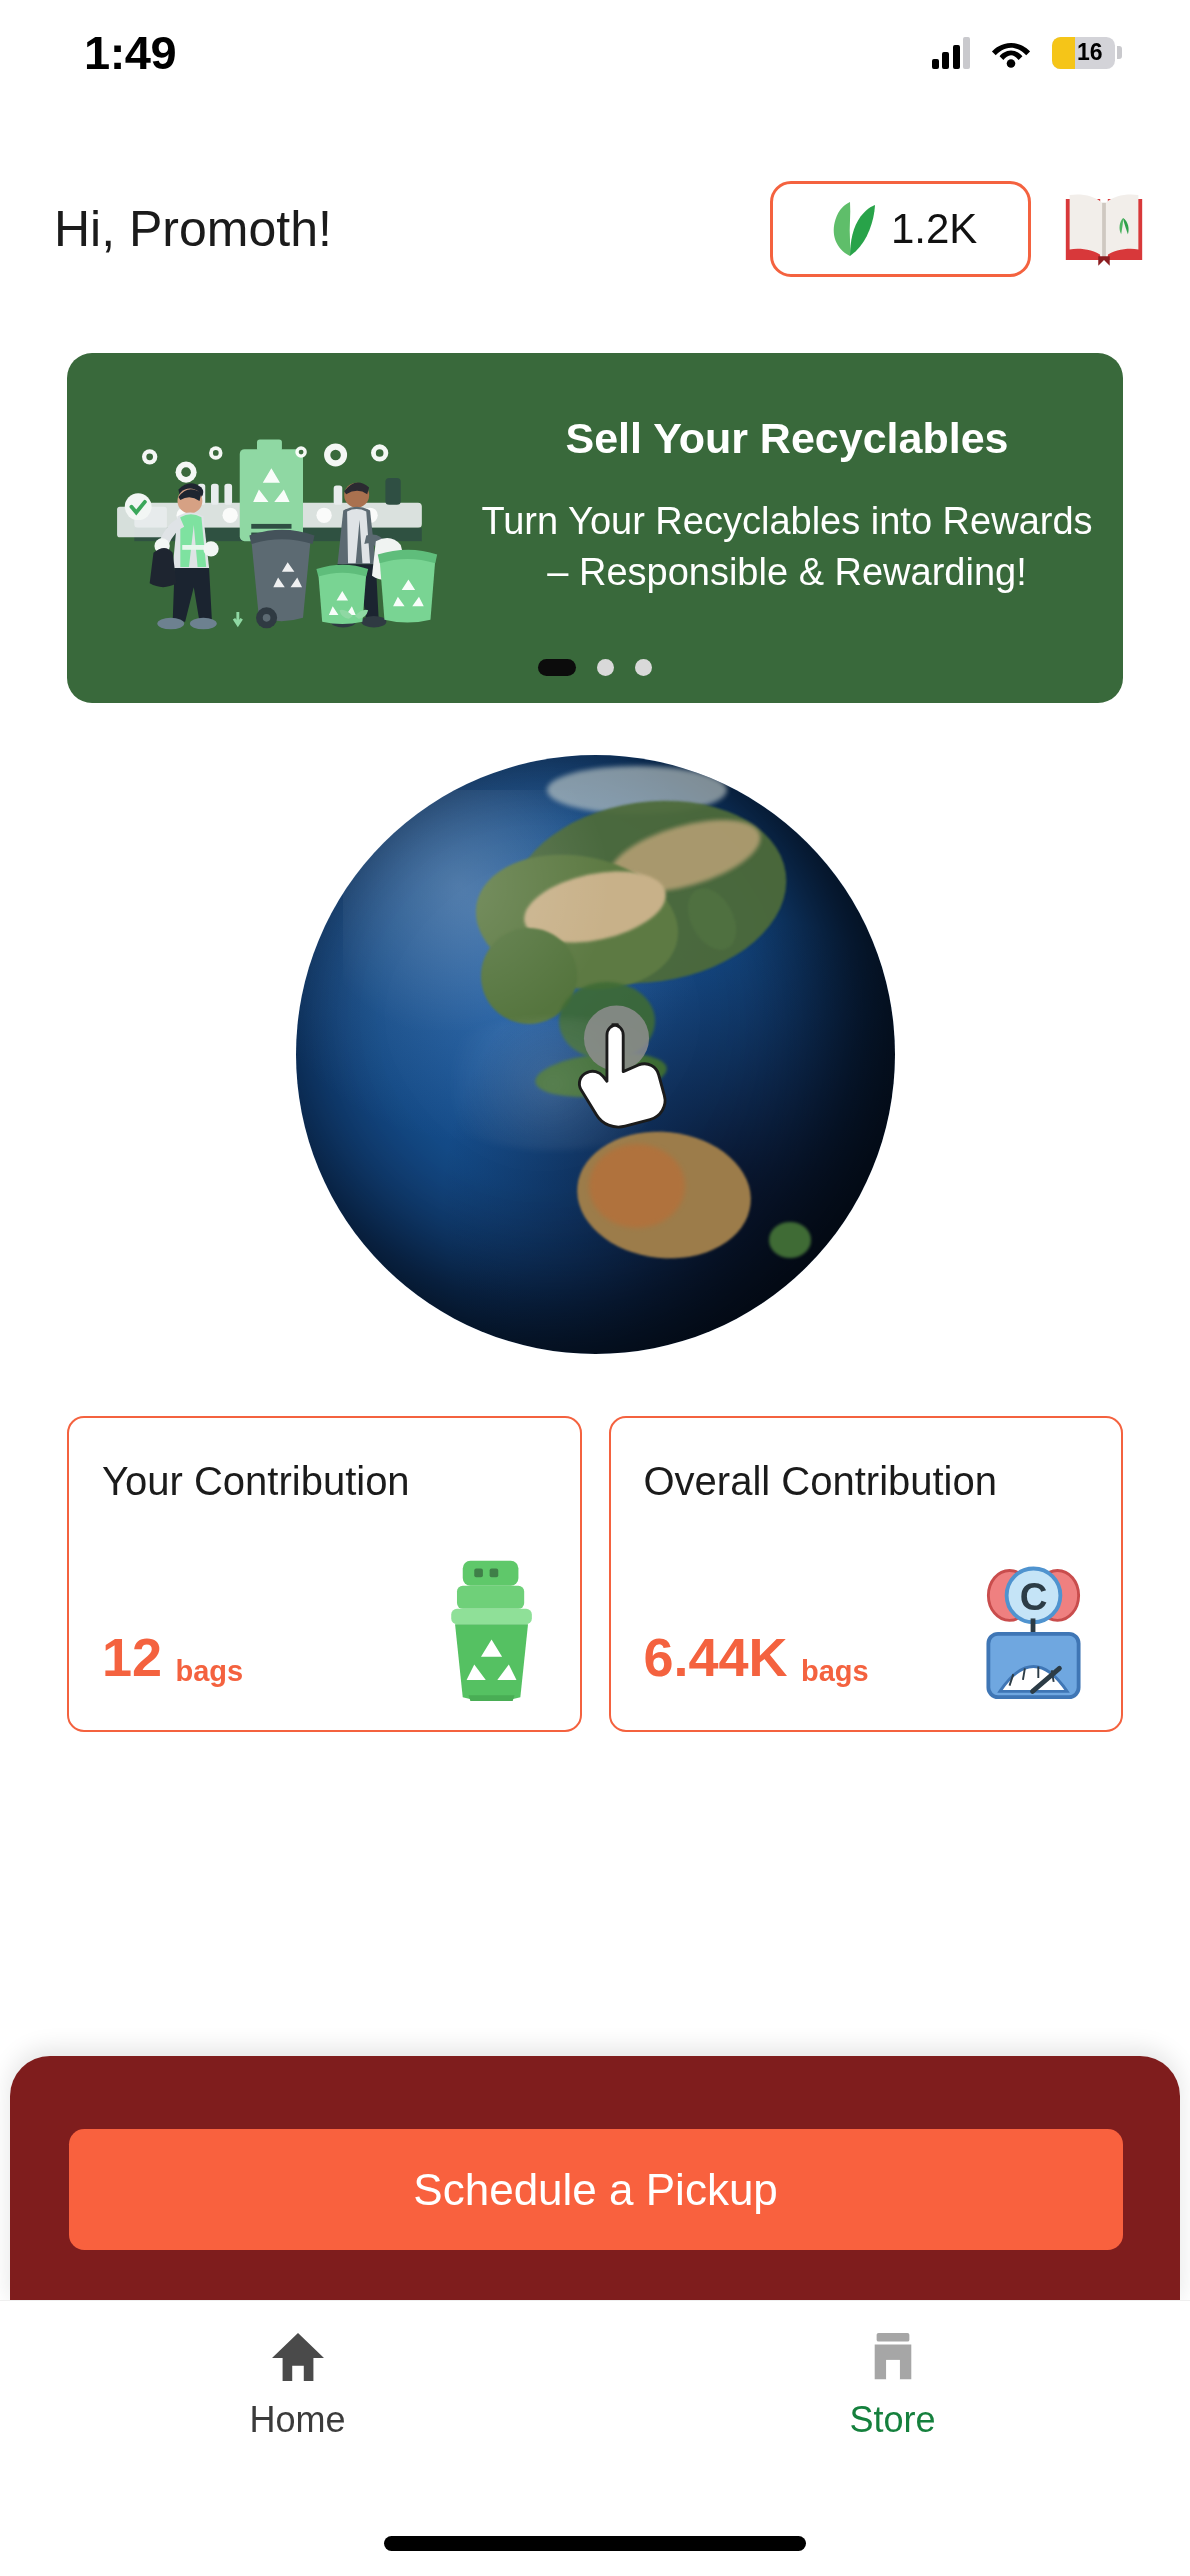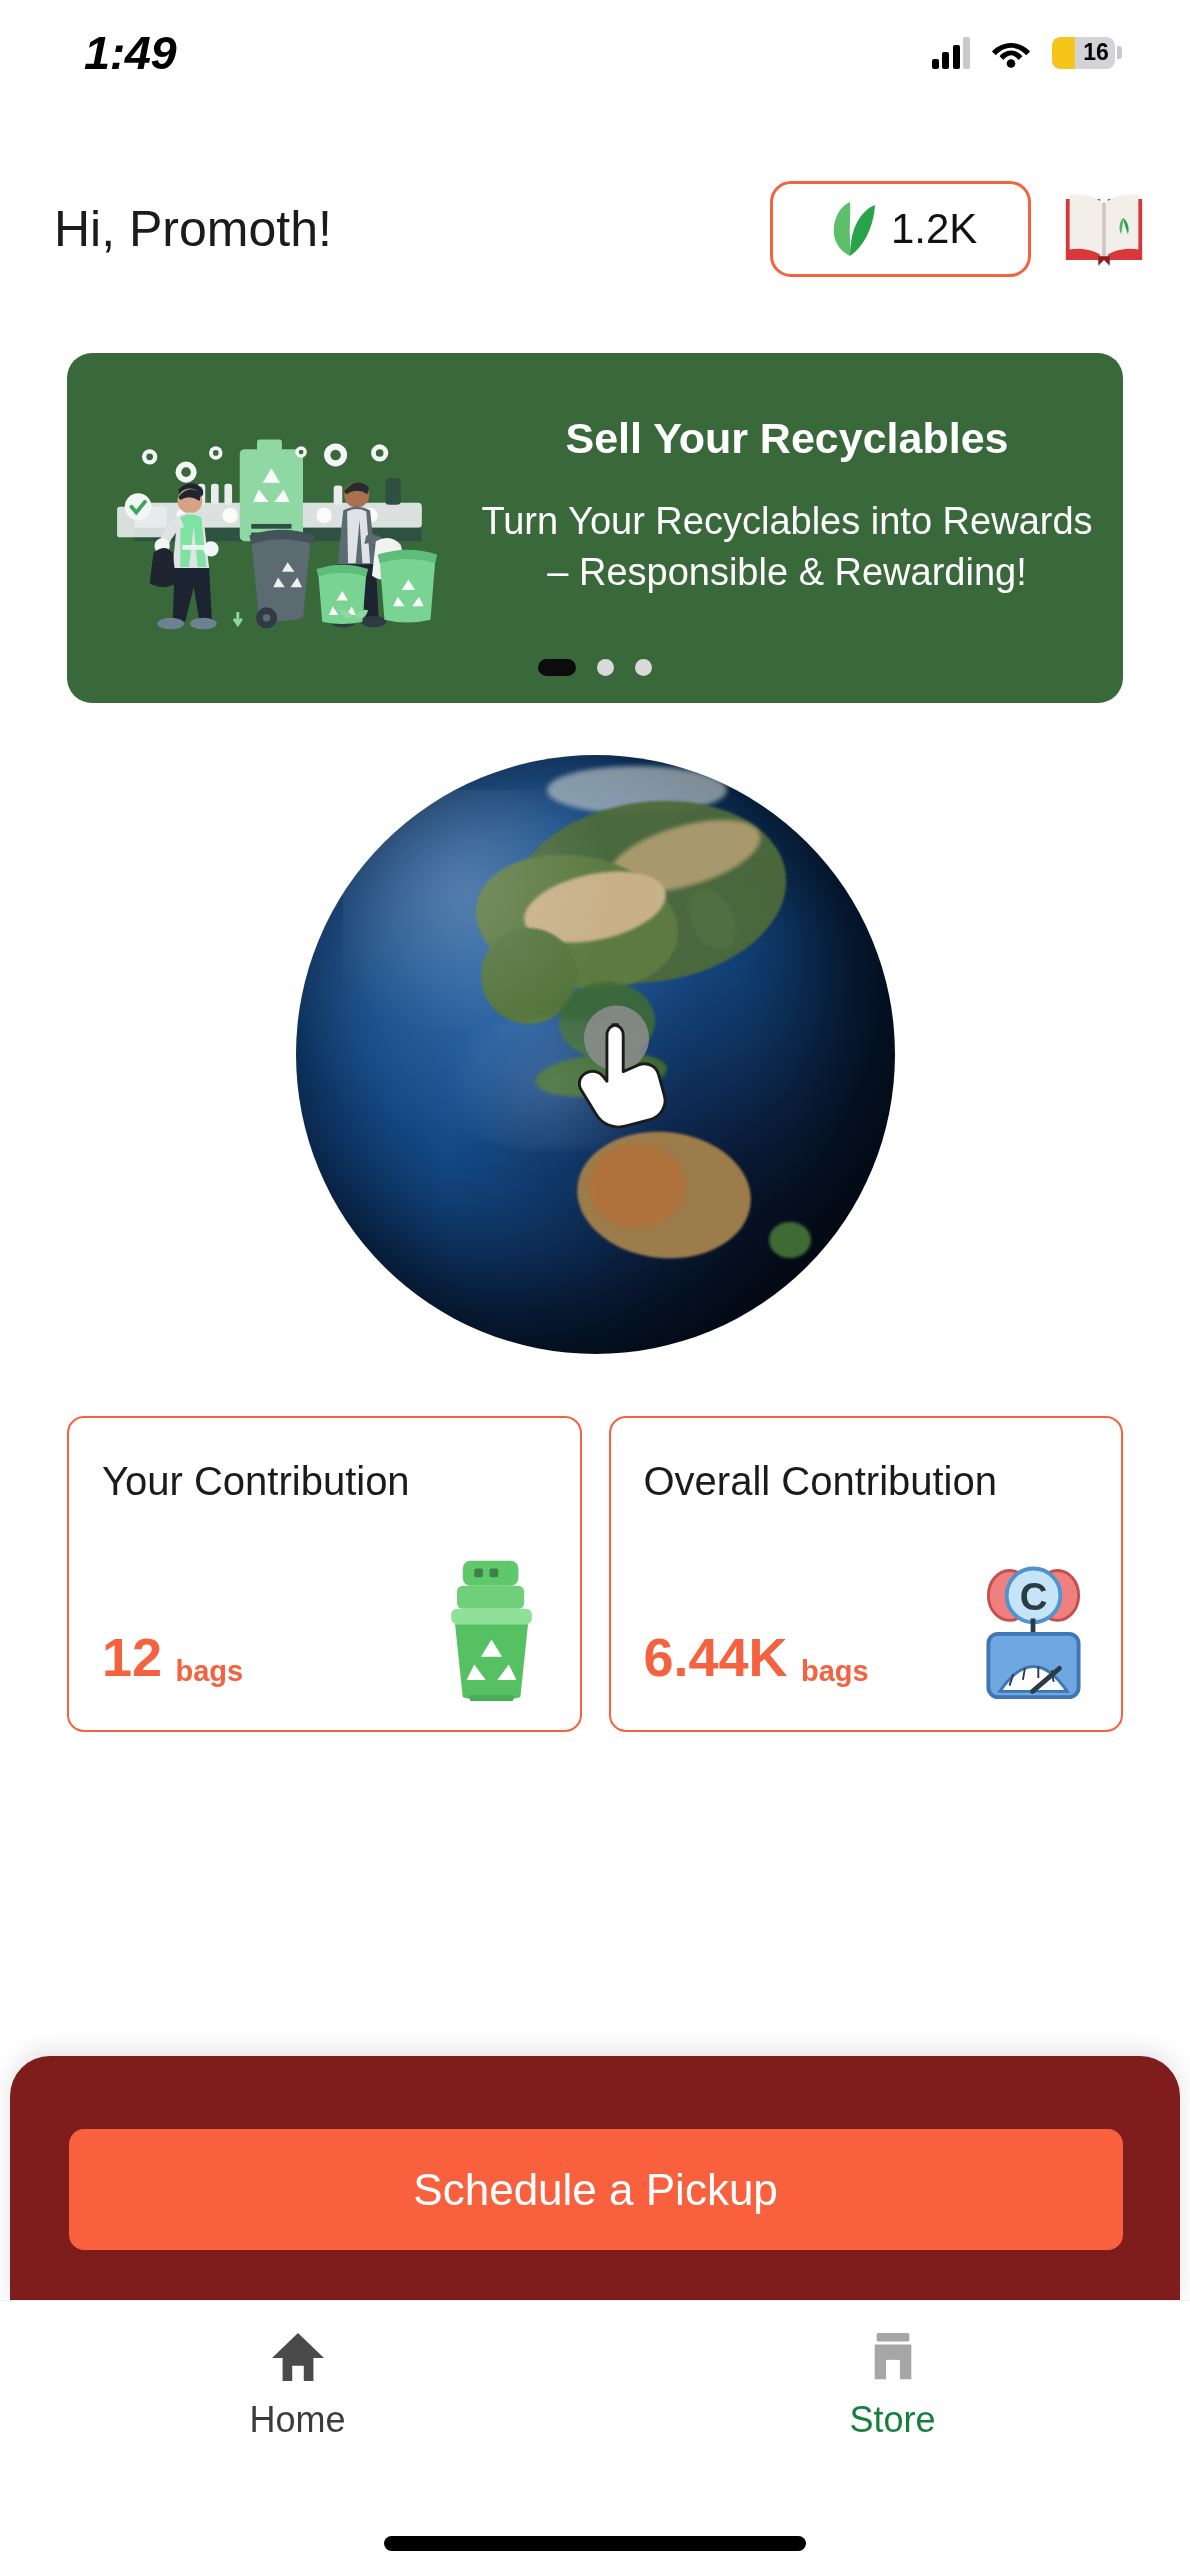--- a/index.html
+++ b/index.html
@@ -10,21 +10,21 @@
     overflow:hidden;
     position:relative;
   }
 
   
   .statusbar{
     position:absolute; top:0; left:0; width:1190px; height:105px;
     display:flex; align-items:center; justify-content:space-between;
     padding:0 75px 0 84px;
   }
-  .status-time{ font-size:47px; font-weight:700; color:#000; letter-spacing:-0.5px;font-style:italic;}
+  .status-time{ font-size:47px; font-weight:700; color:#000; letter-spacing:-0.5px;}
   .status-right{ display:flex; align-items:center; gap:21px; }
 
   .sig{ display:flex; align-items:flex-end; gap:3.8px; height:33px;}
   .sig i{ display:block; width:6.7px; background:#000; border-radius:1.9px;}
   .sig i:nth-child(1){height:10.5px;}
   .sig i:nth-child(2){height:17px;}
   .sig i:nth-child(3){height:24px;}
   .sig i:nth-child(4){height:32px;background:#c9c9cd;}
 
   .wifi{ width:40px; height:31px; position:relative; }
@@ -36,21 +36,21 @@
   }
   .battery:after{
     content:""; position:absolute; right:-6.7px; top:9.6px;
     width:4.8px; height:12.5px; background:#c9c9cd; border-radius:0 2.9px 2.9px 0;
   }
   .battery .fill{
     position:absolute; left:0; top:0; bottom:0; width:23px;
     background:#f5c518; border-radius:8.6px 0 0 8.6px;
   }
   .battery .lvl{
-    position:relative; z-index:2; width:100%; text-align:center;
+    position:relative; z-index:2; width:100%; 
     font-size:23px; font-weight:700; color:#000;margin-left:25px;
   }
 
   
   .header{
     position:absolute; top:171px; left:0; width:1190px; height:115px;
     display:flex; align-items:center; padding:0 42px 0 54px;
   }
   .greeting{ font-size:50px; color:#1b1b1b; font-weight:400; flex:1; }
 

